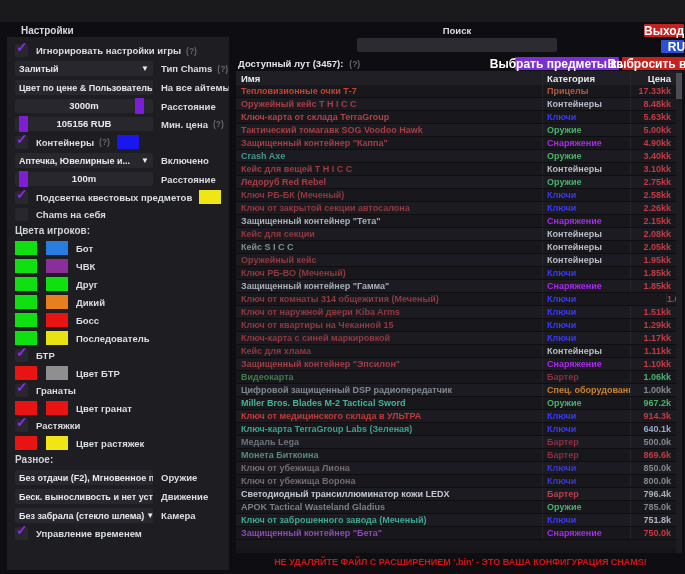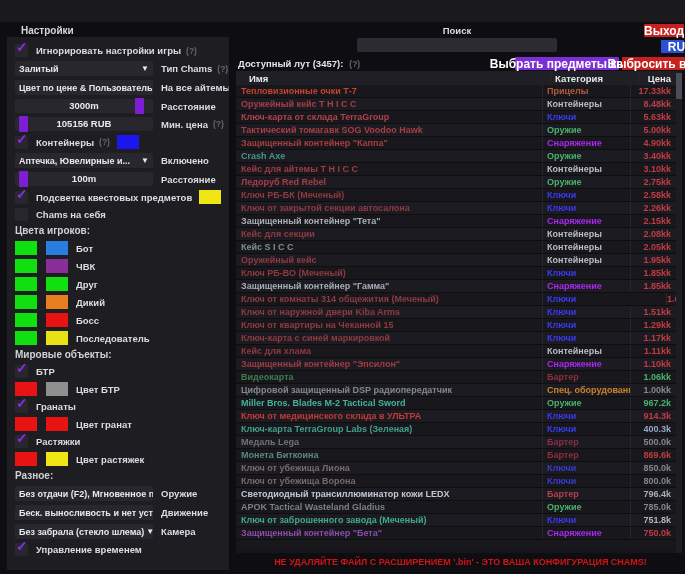--- a/index.html
+++ b/index.html
@@ -40,21 +40,21 @@
     border-radius:1px; white-space:nowrap; cursor:default; }
   .btn-exit { right:1px; top:2px; width:40px; background:#c6201f; }
   .btn-ru { right:1px; top:18px; width:23px; background:#2b50d8;padding-left:8px; }
   .btn-kappa { left:279px; top:35px; width:104px; background:#7b2fd4; }
   .btn-drop { left:386px; top:35px; width:63px; background:#c6201f; }
   .loot-header { position:absolute; left:2px; top:36px; font-size:9.5px; font-weight:bold; color:#e2e5ea; }
   .loot-help { font-size:8.5px; color:#63666c; margin-left:6px; font-weight:bold; }
 
   .table { position:absolute; left:0; top:49px; width:440px; height:482px; background:#15151a; overflow:hidden; }
   .thead { display:flex; height:14px; background:#1f1f25; align-items:center;
-    font-size:9.5px; font-weight:bold; color:#e6e9ed;padding-left:8px; }
+    font-size:9.5px; font-weight:bold; color:#e6e9ed; }
   .trow { display:flex; height:13px; align-items:center; font-size:9px; font-weight:bold;
     border-bottom:1px solid #0e0e11; }
   .trow:nth-child(odd) { background:#17171c; }
   .trow:nth-child(even) { background:#1b1b21; }
   .c-name { width:306px; padding-left:5px; white-space:nowrap; overflow:hidden; flex:none; }
   .c-cat  { width:88px; padding-left:4px; white-space:nowrap; overflow:hidden; flex:none;
     border-left:1px solid #26262c; align-self:stretch; display:flex; align-items:center; }
   .c-price{ flex:1; text-align:right; padding-right:5px; white-space:nowrap;
     border-left:1px solid #26262c; align-self:stretch; display:flex; align-items:center; justify-content:flex-end; }
   .partial-row { height:7px; background:#17171c; }
@@ -169,21 +169,20 @@
       <div class="srow">
         <div class="swatch" style="background: rgb(16, 224, 16);"></div>
         <div class="swatch" style="background: rgb(232, 20, 20);"></div>
         <span class="lbl">Босс</span>
       </div>
       <div class="srow">
         <div class="swatch" style="background: rgb(16, 224, 16);"></div>
         <div class="swatch" style="background: rgb(232, 226, 20);"></div>
         <span class="lbl">Последователь</span>
       </div>
-      <div class="shead">Мировые объекты:</div>
       <div class="srow">
         <div class="checkbox">
           <div class="checkmark">✓</div>
         </div>
         <span class="lbl">БТР</span>
       </div>
       <div class="srow">
         <div class="swatch" style="background: rgb(232, 20, 20);"></div>
         <div class="swatch" style="background: rgb(143, 143, 143);"></div>
         <span class="lbl">Цвет БТР</span>
@@ -288,21 +287,21 @@
           <div class="c-name" style="color: rgb(166, 62, 68);">Защищенный контейнер "Каппа"</div>
           <div class="c-cat" style="color: rgb(169, 40, 239);">Снаряжение</div>
           <div class="c-price" style="color: rgb(194, 59, 68);">4.90kk</div>
         </div>
         <div class="trow">
           <div class="c-name" style="color: rgb(70, 149, 138);">Crash Axe</div>
           <div class="c-cat" style="color: rgb(74, 178, 108);">Оружие</div>
           <div class="c-price" style="color: rgb(194, 59, 68);">3.40kk</div>
         </div>
         <div class="trow">
-          <div class="c-name" style="color: rgb(158, 60, 66);">Кейс для айтемы T H I C C</div>
+          <div class="c-name" style="color: rgb(158, 60, 66);">Кейс для вещей T H I C C</div>
           <div class="c-cat" style="color: rgb(185, 189, 197);">Контейнеры</div>
           <div class="c-price" style="color: rgb(194, 59, 68);">3.10kk</div>
         </div>
         <div class="trow">
           <div class="c-name" style="color: rgb(166, 62, 68);">Ледоруб Red Rebel</div>
           <div class="c-cat" style="color: rgb(74, 178, 108);">Оружие</div>
           <div class="c-price" style="color: rgb(194, 59, 68);">2.75kk</div>
         </div>
         <div class="trow">
           <div class="c-name" style="color: rgb(143, 58, 64);">Ключ РБ-БК (Меченый)</div>
@@ -390,21 +389,21 @@
           <div class="c-price" style="color: rgb(74, 178, 108);">967.2k</div>
         </div>
         <div class="trow">
           <div class="c-name" style="color: rgb(193, 58, 56);">Ключ от медицинского склада в УЛЬТРА</div>
           <div class="c-cat" style="color: rgb(58, 58, 242);">Ключи</div>
           <div class="c-price" style="color: rgb(194, 59, 68);">914.3k</div>
         </div>
         <div class="trow">
           <div class="c-name" style="color: rgb(63, 160, 140);">Ключ-карта TerraGroup Labs (Зеленая)</div>
           <div class="c-cat" style="color: rgb(58, 58, 242);">Ключи</div>
-          <div class="c-price" style="color: rgb(154, 166, 200);">400.3k</div>
+          <div class="c-price" style="color: rgb(154, 166, 200);">640.1k</div>
         </div>
         <div class="trow">
           <div class="c-name" style="color: rgb(110, 115, 123);">Медаль Lega</div>
           <div class="c-cat" style="color: rgb(140, 47, 62);">Бартер</div>
           <div class="c-price" style="color: rgb(130, 135, 143);">500.0k</div>
         </div>
         <div class="trow">
           <div class="c-name" style="color: rgb(92, 136, 128);">Монета Биткоина</div>
           <div class="c-cat" style="color: rgb(140, 47, 62);">Бартер</div>
           <div class="c-price" style="color: rgb(194, 59, 68);">869.6k</div>

